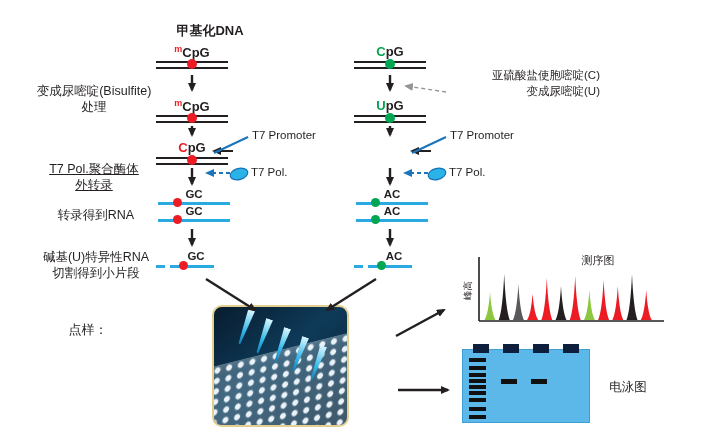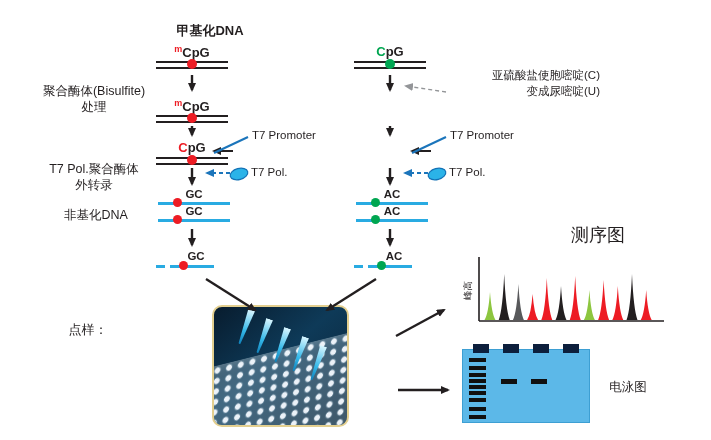--- a/index.html
+++ b/index.html
@@ -44,25 +44,27 @@
   .band.sample{width:16px;height:4.5px;}
   svg.overlay{position:absolute;left:0;top:0;z-index:5;pointer-events:none;}
 </style>
 </head>
 <body>
 
 <div class="canvas">
 
   <div class="lbl ttl" style="left:164px;top:23px;width:92px;">甲基化DNA</div>
 
-  <div class="lbl" style="left:30px;top:83px;width:128px;">聚合酶体(Bisulfite)
+  <div class="lbl" style="left:30px;top:83px;width:128px;">变成尿嘧啶(Bisulfite)
 处理</div>
-  <div class="lbl" style="left:34px;top:161px;width:120px;">T7 Pol.聚合酶体
+  <div class="lbl" style="left:34px;top:161px;width:120px;text-decoration:underline;">T7 Pol.聚合酶体
 外转录</div>
-  <div class="lbl" style="left:42px;top:207px;width:108px;">非基化DNA</div>
+  <div class="lbl" style="left:42px;top:207px;width:108px;">转录得到RNA</div>
+  <div class="lbl" style="left:30px;top:249px;width:132px;">碱基(U)特异性RNA
+切割得到小片段</div>
   <div class="lbl" style="left:56px;top:322px;width:64px;font-size:13px;">点样：</div>
 
   <div class="lbl note" style="left:448px;top:68px;width:152px;">亚硫酸盐使胞嘧啶(C)
 变成尿嘧啶(U)</div>
 
   <div class="abs small" style="left:252px;top:129px;">T7 Promoter</div>
   <div class="abs small" style="left:450px;top:129px;">T7 Promoter</div>
   <div class="abs small" style="left:251px;top:166px;">T7 Pol.</div>
   <div class="abs small" style="left:449px;top:166px;">T7 Pol.</div>
 
@@ -80,20 +82,26 @@
   </div>
   <div class="block" style="left:156px;top:140px;">
     <div class="site"><span style="color: rgb(237, 28, 36);">C</span><span style="color: rgb(35, 31, 32);">pG</span></div>
     <div class="strand" style="top:17px;"></div>
     <div class="strand" style="top:23px;"></div>
     <div class="dot" style="left: 31px; top: 15px; background: rgb(237, 28, 36);"></div>
   </div>
 
   <div class="block" style="left:354px;top:44px;">
     <div class="site"><span style="color: rgb(0, 166, 81);">C</span><span style="color: rgb(35, 31, 32);">pG</span></div>
+    <div class="strand" style="top:17px;"></div>
+    <div class="strand" style="top:23px;"></div>
+    <div class="dot" style="left: 31px; top: 15px; background: rgb(0, 166, 81);"></div>
+  </div>
+  <div class="block" style="left:354px;top:98px;">
+    <div class="site"><span style="color: rgb(0, 166, 81);">U</span><span style="color: rgb(35, 31, 32);">pG</span></div>
     <div class="strand" style="top:17px;"></div>
     <div class="strand" style="top:23px;"></div>
     <div class="dot" style="left: 31px; top: 15px; background: rgb(0, 166, 81);"></div>
   </div>
 
   <div class="rnaline" style="left:158px;top:188px;">
     <div class="lab">GC</div>
     <div class="ln"></div>
     <div class="dt" style="background: rgb(237, 28, 36);"></div>
   </div>
@@ -129,21 +137,21 @@
 
   <div class="photo">
     <div class="plate"></div>
     <div class="tip" style="left:26px;top:2px;"></div>
     <div class="tip" style="left:44px;top:11px;"></div>
     <div class="tip" style="left:62px;top:20px;"></div>
     <div class="tip" style="left:80px;top:29px;"></div>
     <div class="tip" style="left:98px;top:38px;"></div>
   </div>
 
-  <div class="lbl" style="left:566px;top:224px;width:64px;font-size:18px;">测序图</div>
+  <div class="lbl" style="left:566px;top:253px;width:64px;font-size:11px;">测序图</div>
   <div class="abs ylab" style="left:448px;top:284px;width:40px;text-align:center;">峰高</div>
 
   <div class="gel" id="gel">
       <div class="well" style="left: 10px;"></div>
       <div class="well" style="left: 40px;"></div>
       <div class="well" style="left: 70px;"></div>
       <div class="well" style="left: 100px;"></div>
       <div class="band ladder" style="top: 8px;"></div>
       <div class="band ladder" style="top: 16px;"></div>
       <div class="band ladder" style="top: 23px;"></div>

